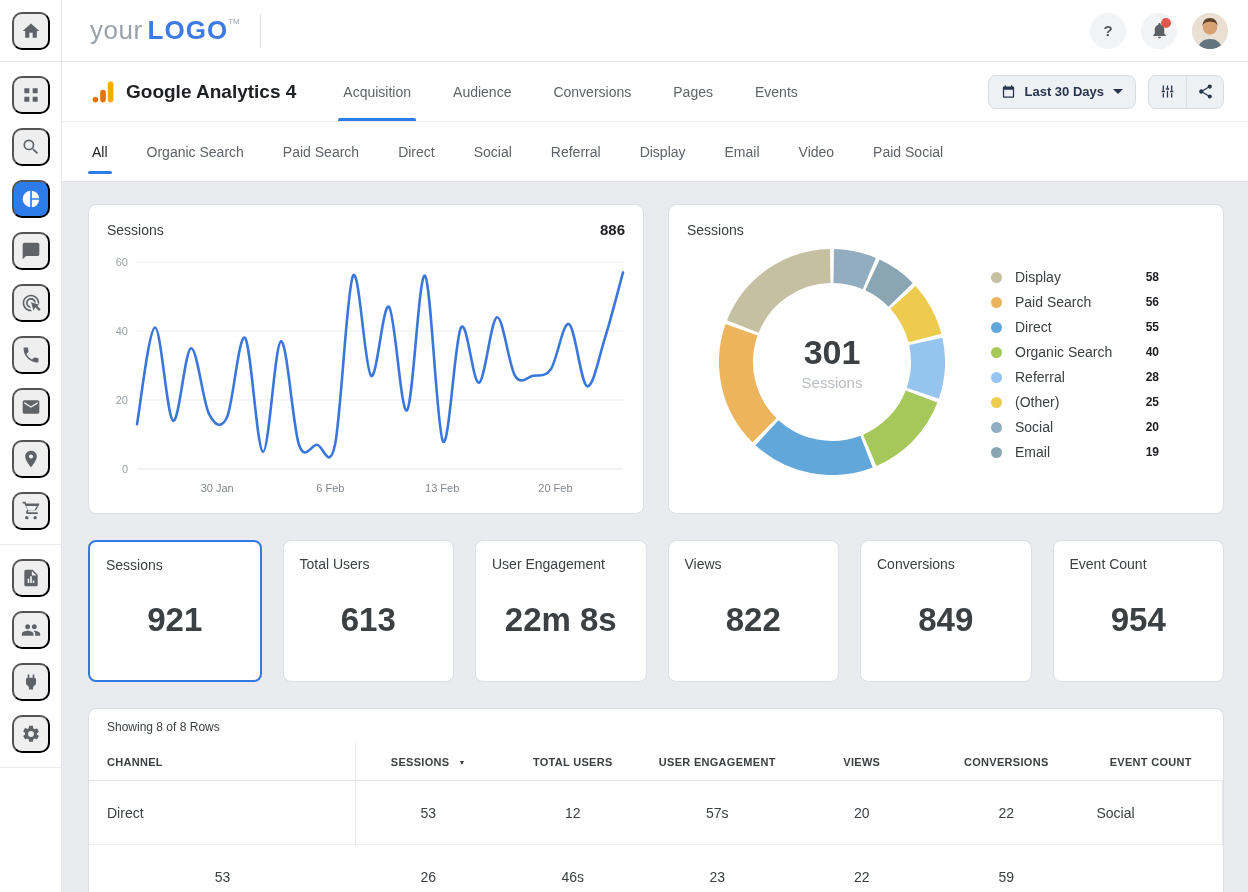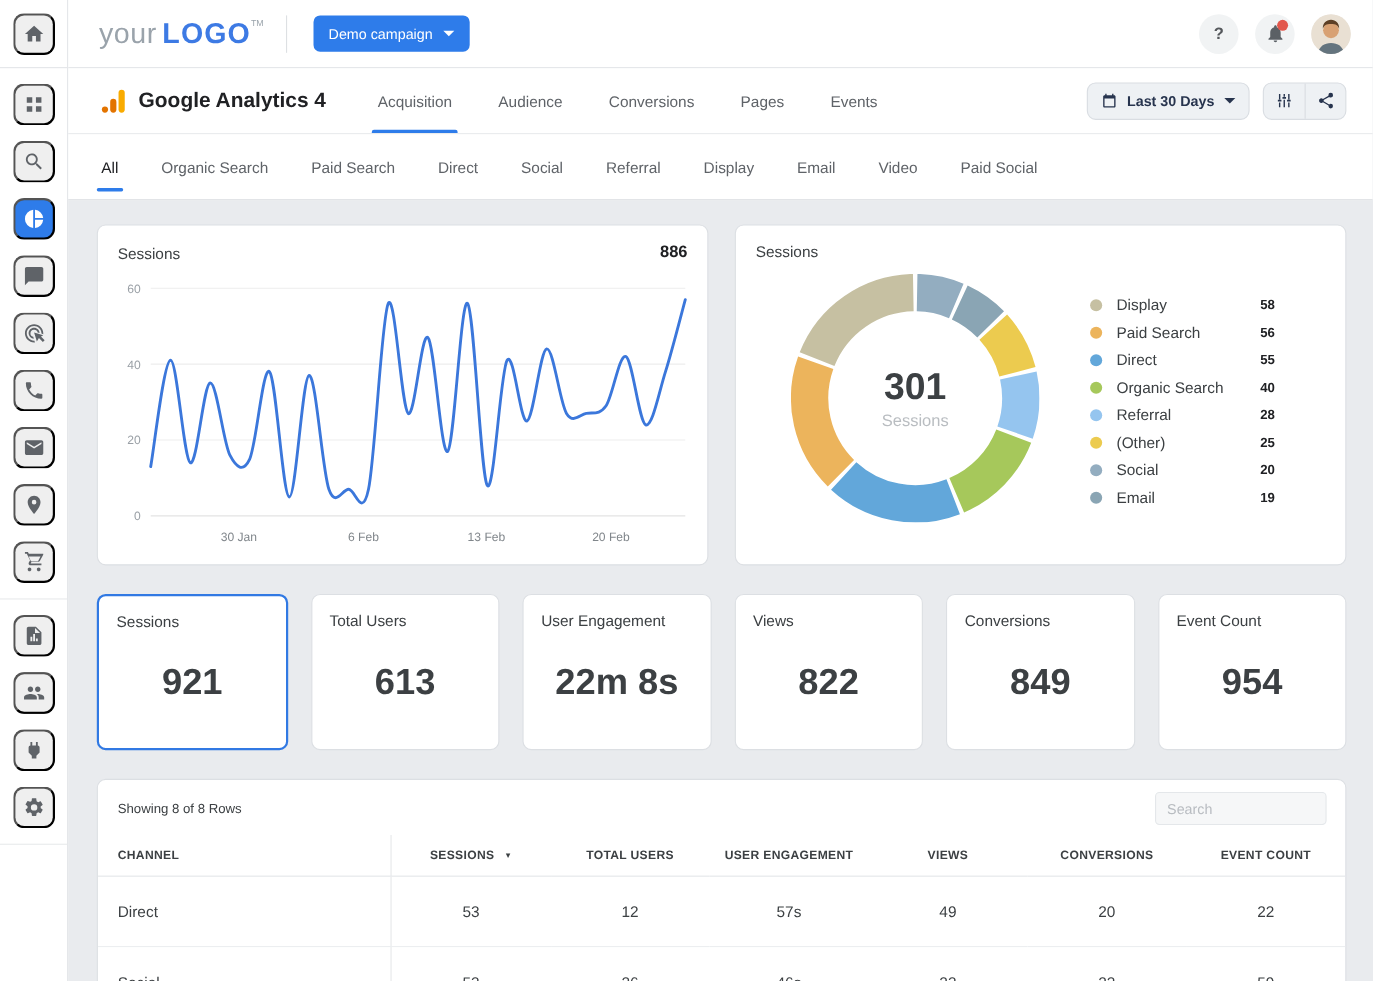--- a/index.html
+++ b/index.html
@@ -210,24 +210,20 @@
 
   <div class="main">
 
     <header class="topbar">
       <div class="logo">
         <span class="logo-your">your</span>
         <span class="logo-main">LOGO</span>
         <span class="logo-tm">TM</span>
       </div>
       <div class="logo-sep"></div>
-      <button class="campaign-btn">
-        <span>Demo campaign</span>
-        <span class="caret"></span>
-      </button>
       <div class="top-right">
         <button class="circle-btn">
           <span class="q">?</span>
         </button>
         <button class="circle-btn">
           <svg viewBox="0 0 24 24">
               <path d="M12 22c1.1 0 2-.9 2-2h-4c0 1.1.9 2 2 2zm6-6v-5c0-3.07-1.63-5.64-4.5-6.32V4c0-.83-.67-1.5-1.5-1.5s-1.5.67-1.5 1.5v.68C7.64 5.36 6 7.92 6 11v5l-2 2v1h16v-1l-2-2z"></path>
             </svg>
           <span class="badge-dot"></span>
         </button>
@@ -406,21 +402,20 @@
           </div>
           <div class="card metric-card">
             <div class="metric-label">Event Count</div>
             <div class="metric-value">954</div>
           </div>
         </div>
 
       <section class="card table-card">
         <div class="table-top">
           <span class="showing">Showing 8 of 8 Rows</span>
-          <input class="search-input" type="text" placeholder="Search" style="">
         </div>
         <div class="table-grid" id="table-grid">
             <div class="th first">
               <span>CHANNEL</span>
             </div>
             <div class="th">
               <span>SESSIONS</span>
               <span class="sort-caret">▼</span>
             </div>
             <div class="th">
@@ -435,21 +430,20 @@
             <div class="th">
               <span>CONVERSIONS</span>
             </div>
             <div class="th">
               <span>EVENT COUNT</span>
             </div>
             <div class="td first">Direct</div>
             <div class="td">53</div>
             <div class="td">12</div>
             <div class="td">57s</div>
-            <div class="td">49</div>
             <div class="td">20</div>
             <div class="td">22</div>
             <div class="td first">Social</div>
             <div class="td">53</div>
             <div class="td">26</div>
             <div class="td">46s</div>
             <div class="td">23</div>
             <div class="td">22</div>
             <div class="td">59</div>
           </div>

